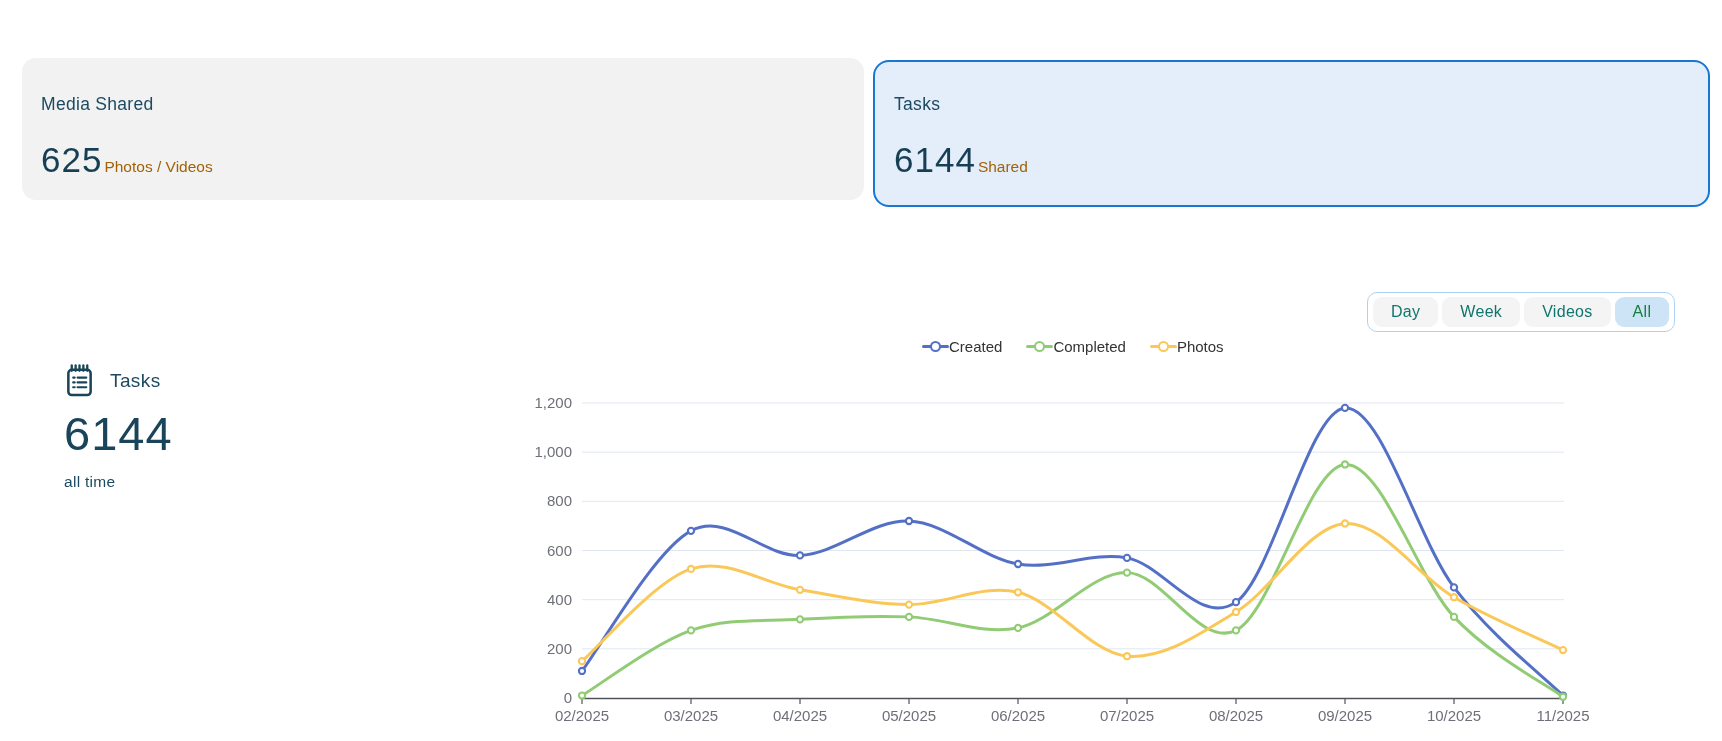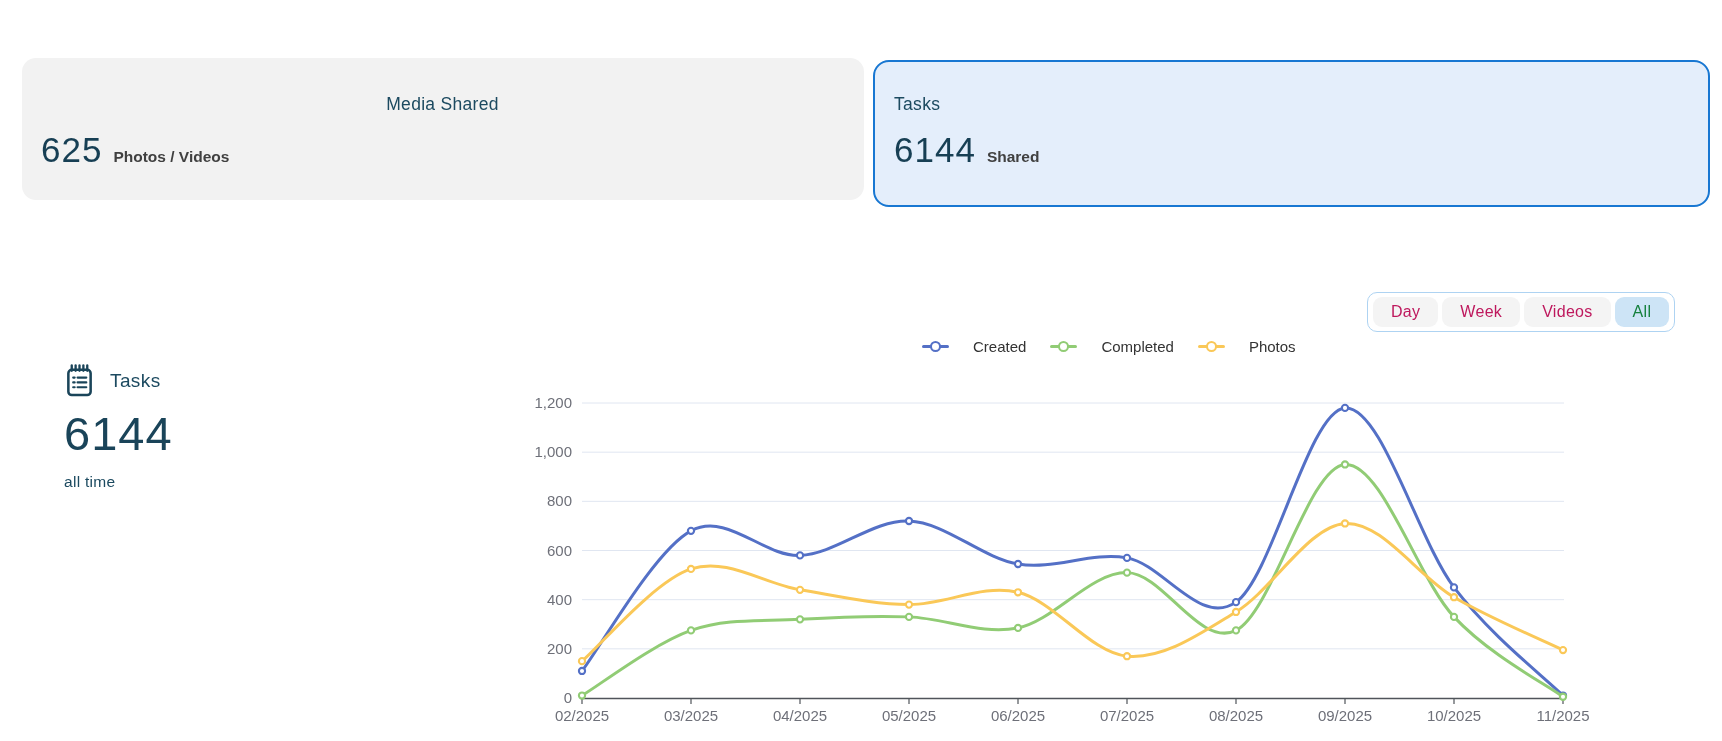--- a/index.html
+++ b/index.html
@@ -1,44 +1,44 @@
 <!DOCTYPE html>
 <html><head>
 <meta charset="utf-8">
 <style>
   html,body{margin:0;padding:0;background:#fff;}
   body{font-family:"Liberation Sans", sans-serif;}
   #screen{position:relative;width:1722px;height:741px;background:#fff;overflow:hidden;}
 
   
   .stat-card{position:absolute;border-radius:14px;box-sizing:border-box;padding:36px 20px 0 19px;}
-  .card-media{left:22px;top:58px;width:842px;height:142px;background:#f2f2f2;text-align:center;}
+  .card-media{left:22px;top:58px;width:842px;height:142px;background:#f2f2f2;}
   .card-tasks{left:873px;top:60px;width:837px;height:147px;background:#e4eefb;border:2.5px solid #1877d2;border-radius:16px;padding:32px 20px 0 19px;}
   .stat-title{font-size:17.5px;color:#1c4a60;letter-spacing:.3px;}
-  .stat-valrow{display:flex;align-items:baseline;gap:11px;margin-top:15px;}
+  .stat-valrow{display:flex;align-items:baseline;gap:2px;margin-top:25px;}
   .stat-value{font-size:35px;color:#173f54;letter-spacing:1px;}
-  .stat-unit{font-size:15.5px;color:#404040;font-weight:bold;}
+  .stat-unit{font-size:15.5px;color:#a16207;}
 
   
   .range-toggle{position:absolute;left:1367px;top:292px;display:flex;gap:4px;align-items:center;
     background:#fff;border:1.5px solid #aed3f2;border-radius:10px;padding:4px 5px;box-sizing:border-box;}
-  .range-btn{border:none;cursor:pointer;background:#f4f4f4;color:#be185d;font-family:inherit;
+  .range-btn{border:none;cursor:pointer;background:#f4f4f4;color:#0f766e;font-family:inherit;
     font-size:16px;letter-spacing:.3px;border-radius:9px;padding:5px 18px;line-height:20px;}
   .range-btn.active{background:#cde4f6;color:#15803d;}
 
   
   .summary{position:absolute;left:64px;top:364px;color:#1c4a60;}
   .summary-head{display:flex;align-items:center;gap:15px;}
   .summary-title{font-size:19px;letter-spacing:.4px;}
   .summary-value{font-size:47px;letter-spacing:1px;margin-top:9px;color:#1a4459;}
   .summary-sub{font-size:15.5px;margin-top:12px;letter-spacing:.3px;}
 
   
   .legend{position:absolute;left:922px;top:338px;display:flex;gap:24px;align-items:center;}
-  .legend-item{display:flex;align-items:center;gap:24px;cursor:pointer;}
+  .legend-item{display:flex;align-items:center;gap:0;cursor:pointer;}
   .legend-marker{position:relative;width:27px;height:12px;}
   .legend-marker .lm-line{position:absolute;left:0;top:4.5px;width:27px;height:3px;border-radius:2px;}
   .legend-marker .lm-dot{position:absolute;left:8px;top:0;width:7px;height:7px;border-radius:50%;
     background:#fff;border:2.5px solid #000;}
   .legend-label{font-size:15px;color:#333;}
 
   
   #chart-svg{position:absolute;left:440px;top:330px;}
 </style>
 </head>

